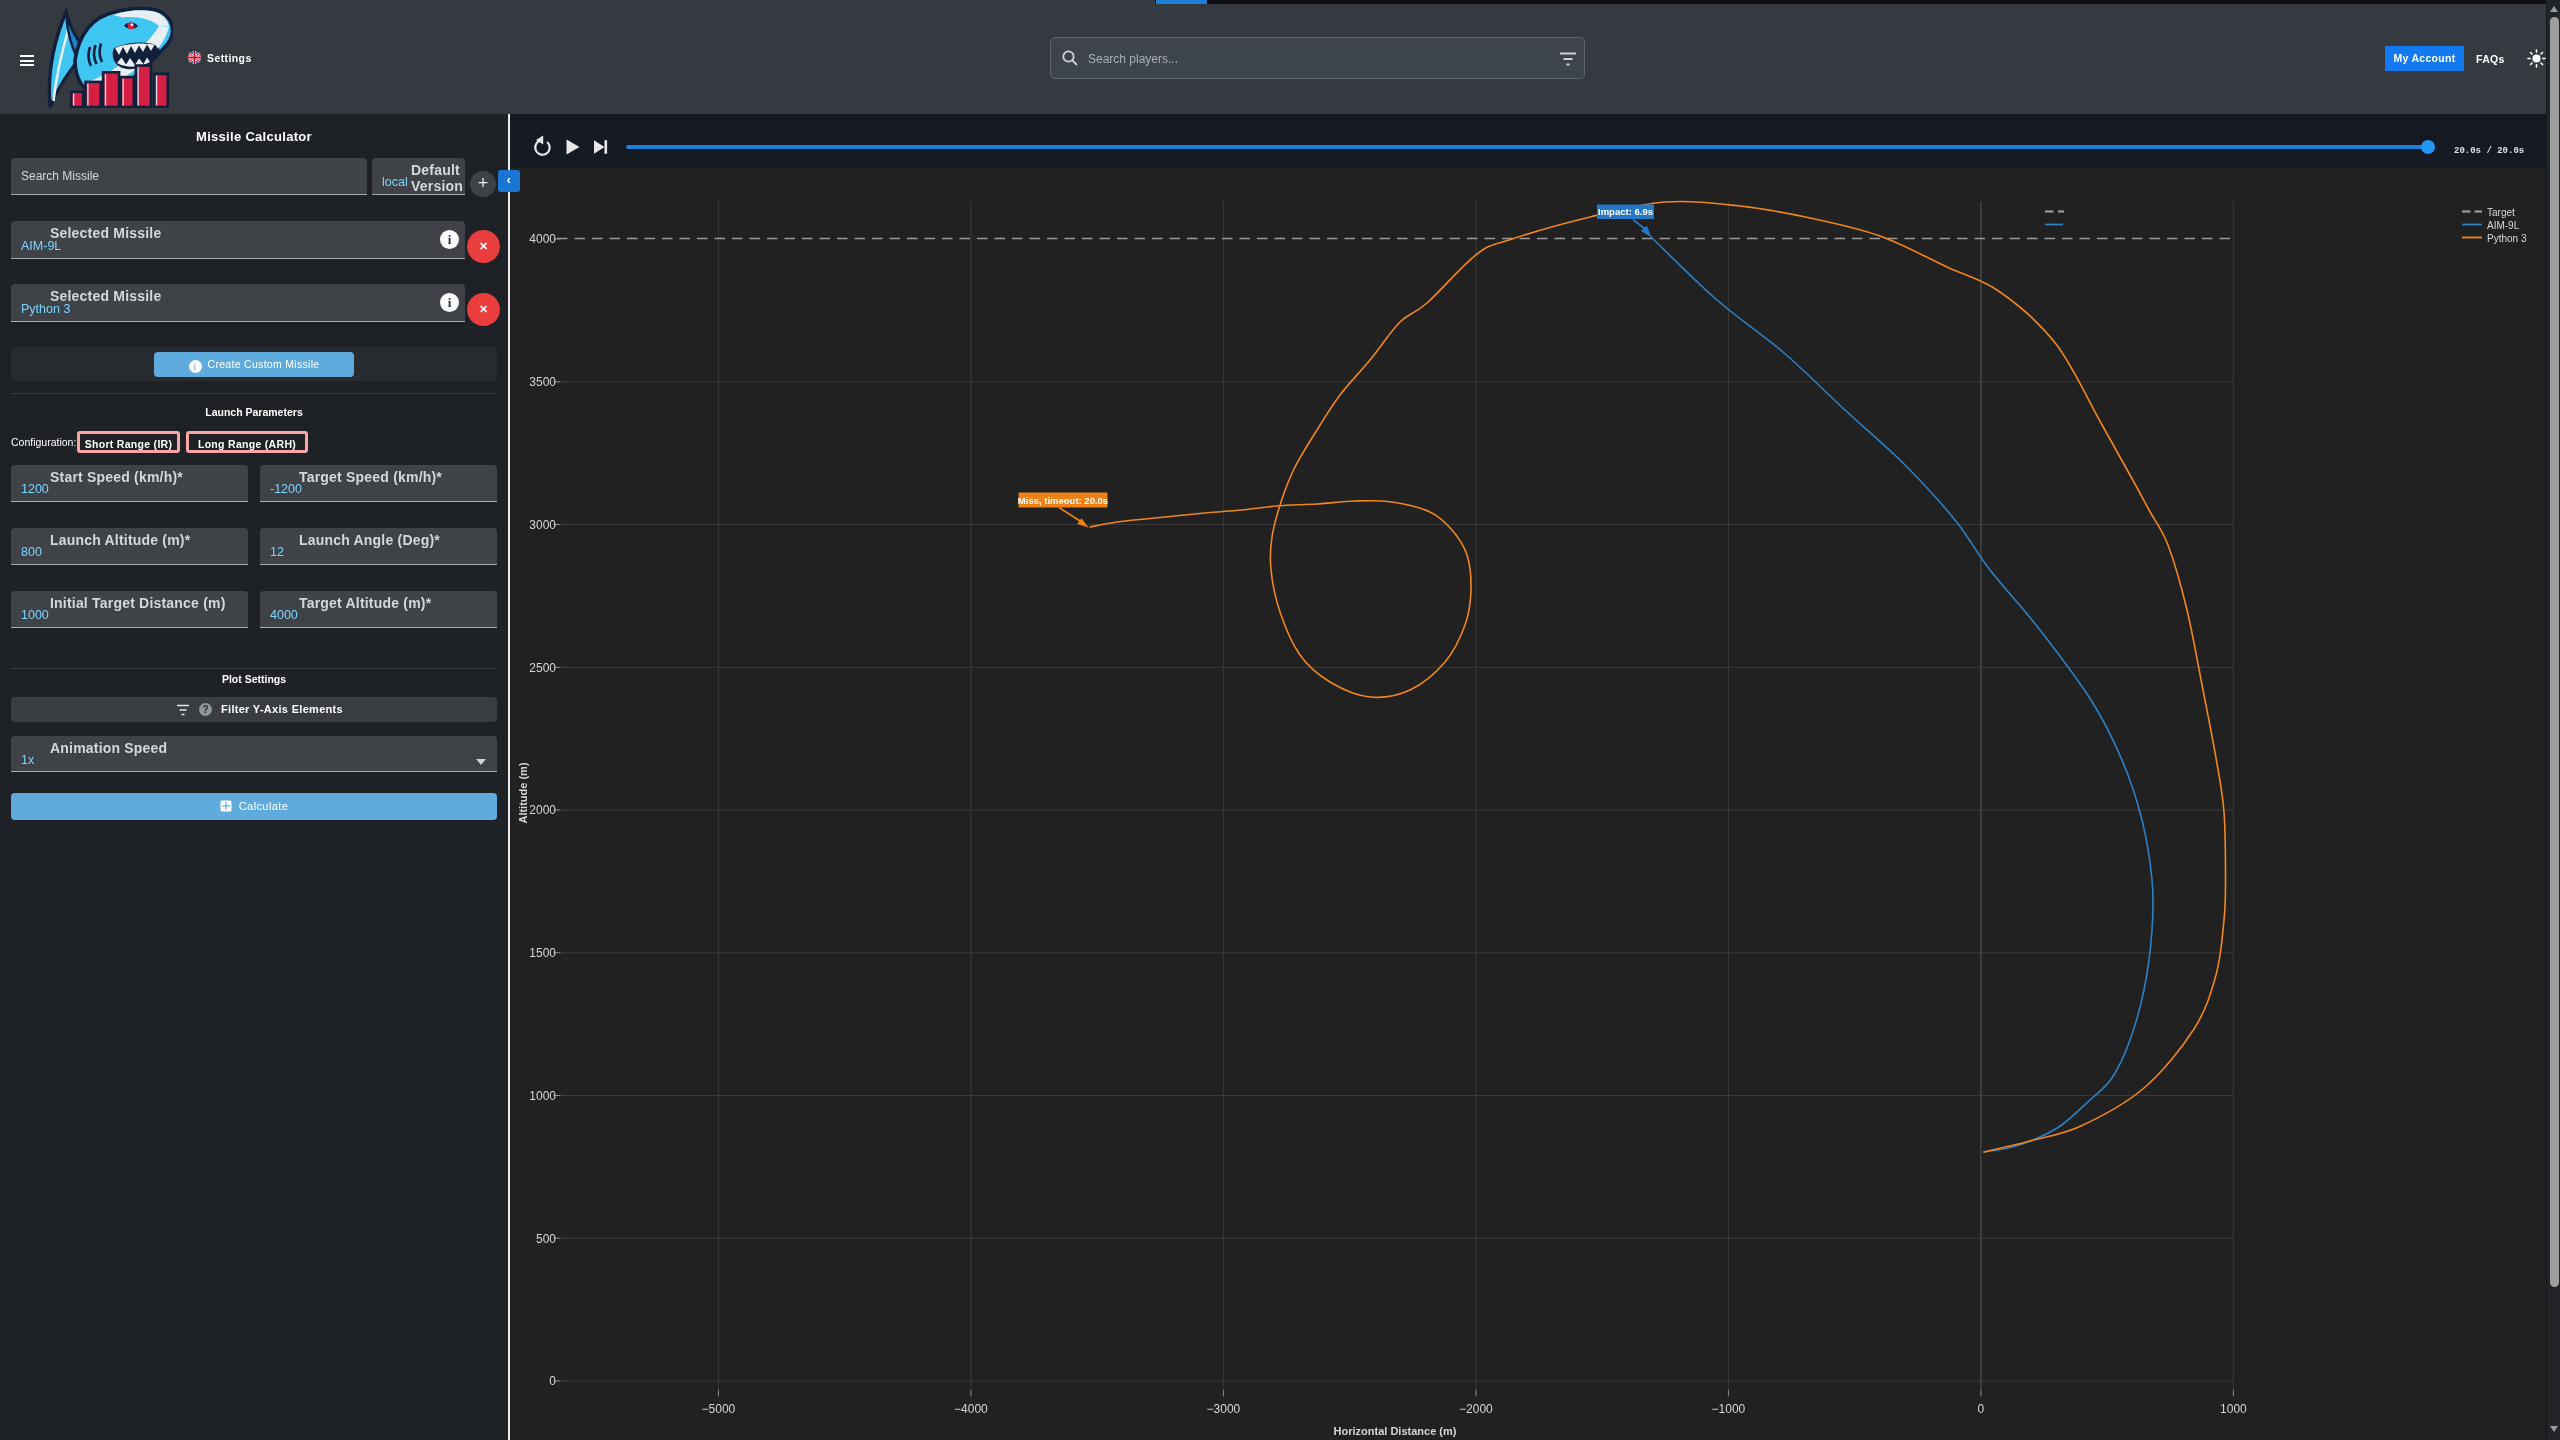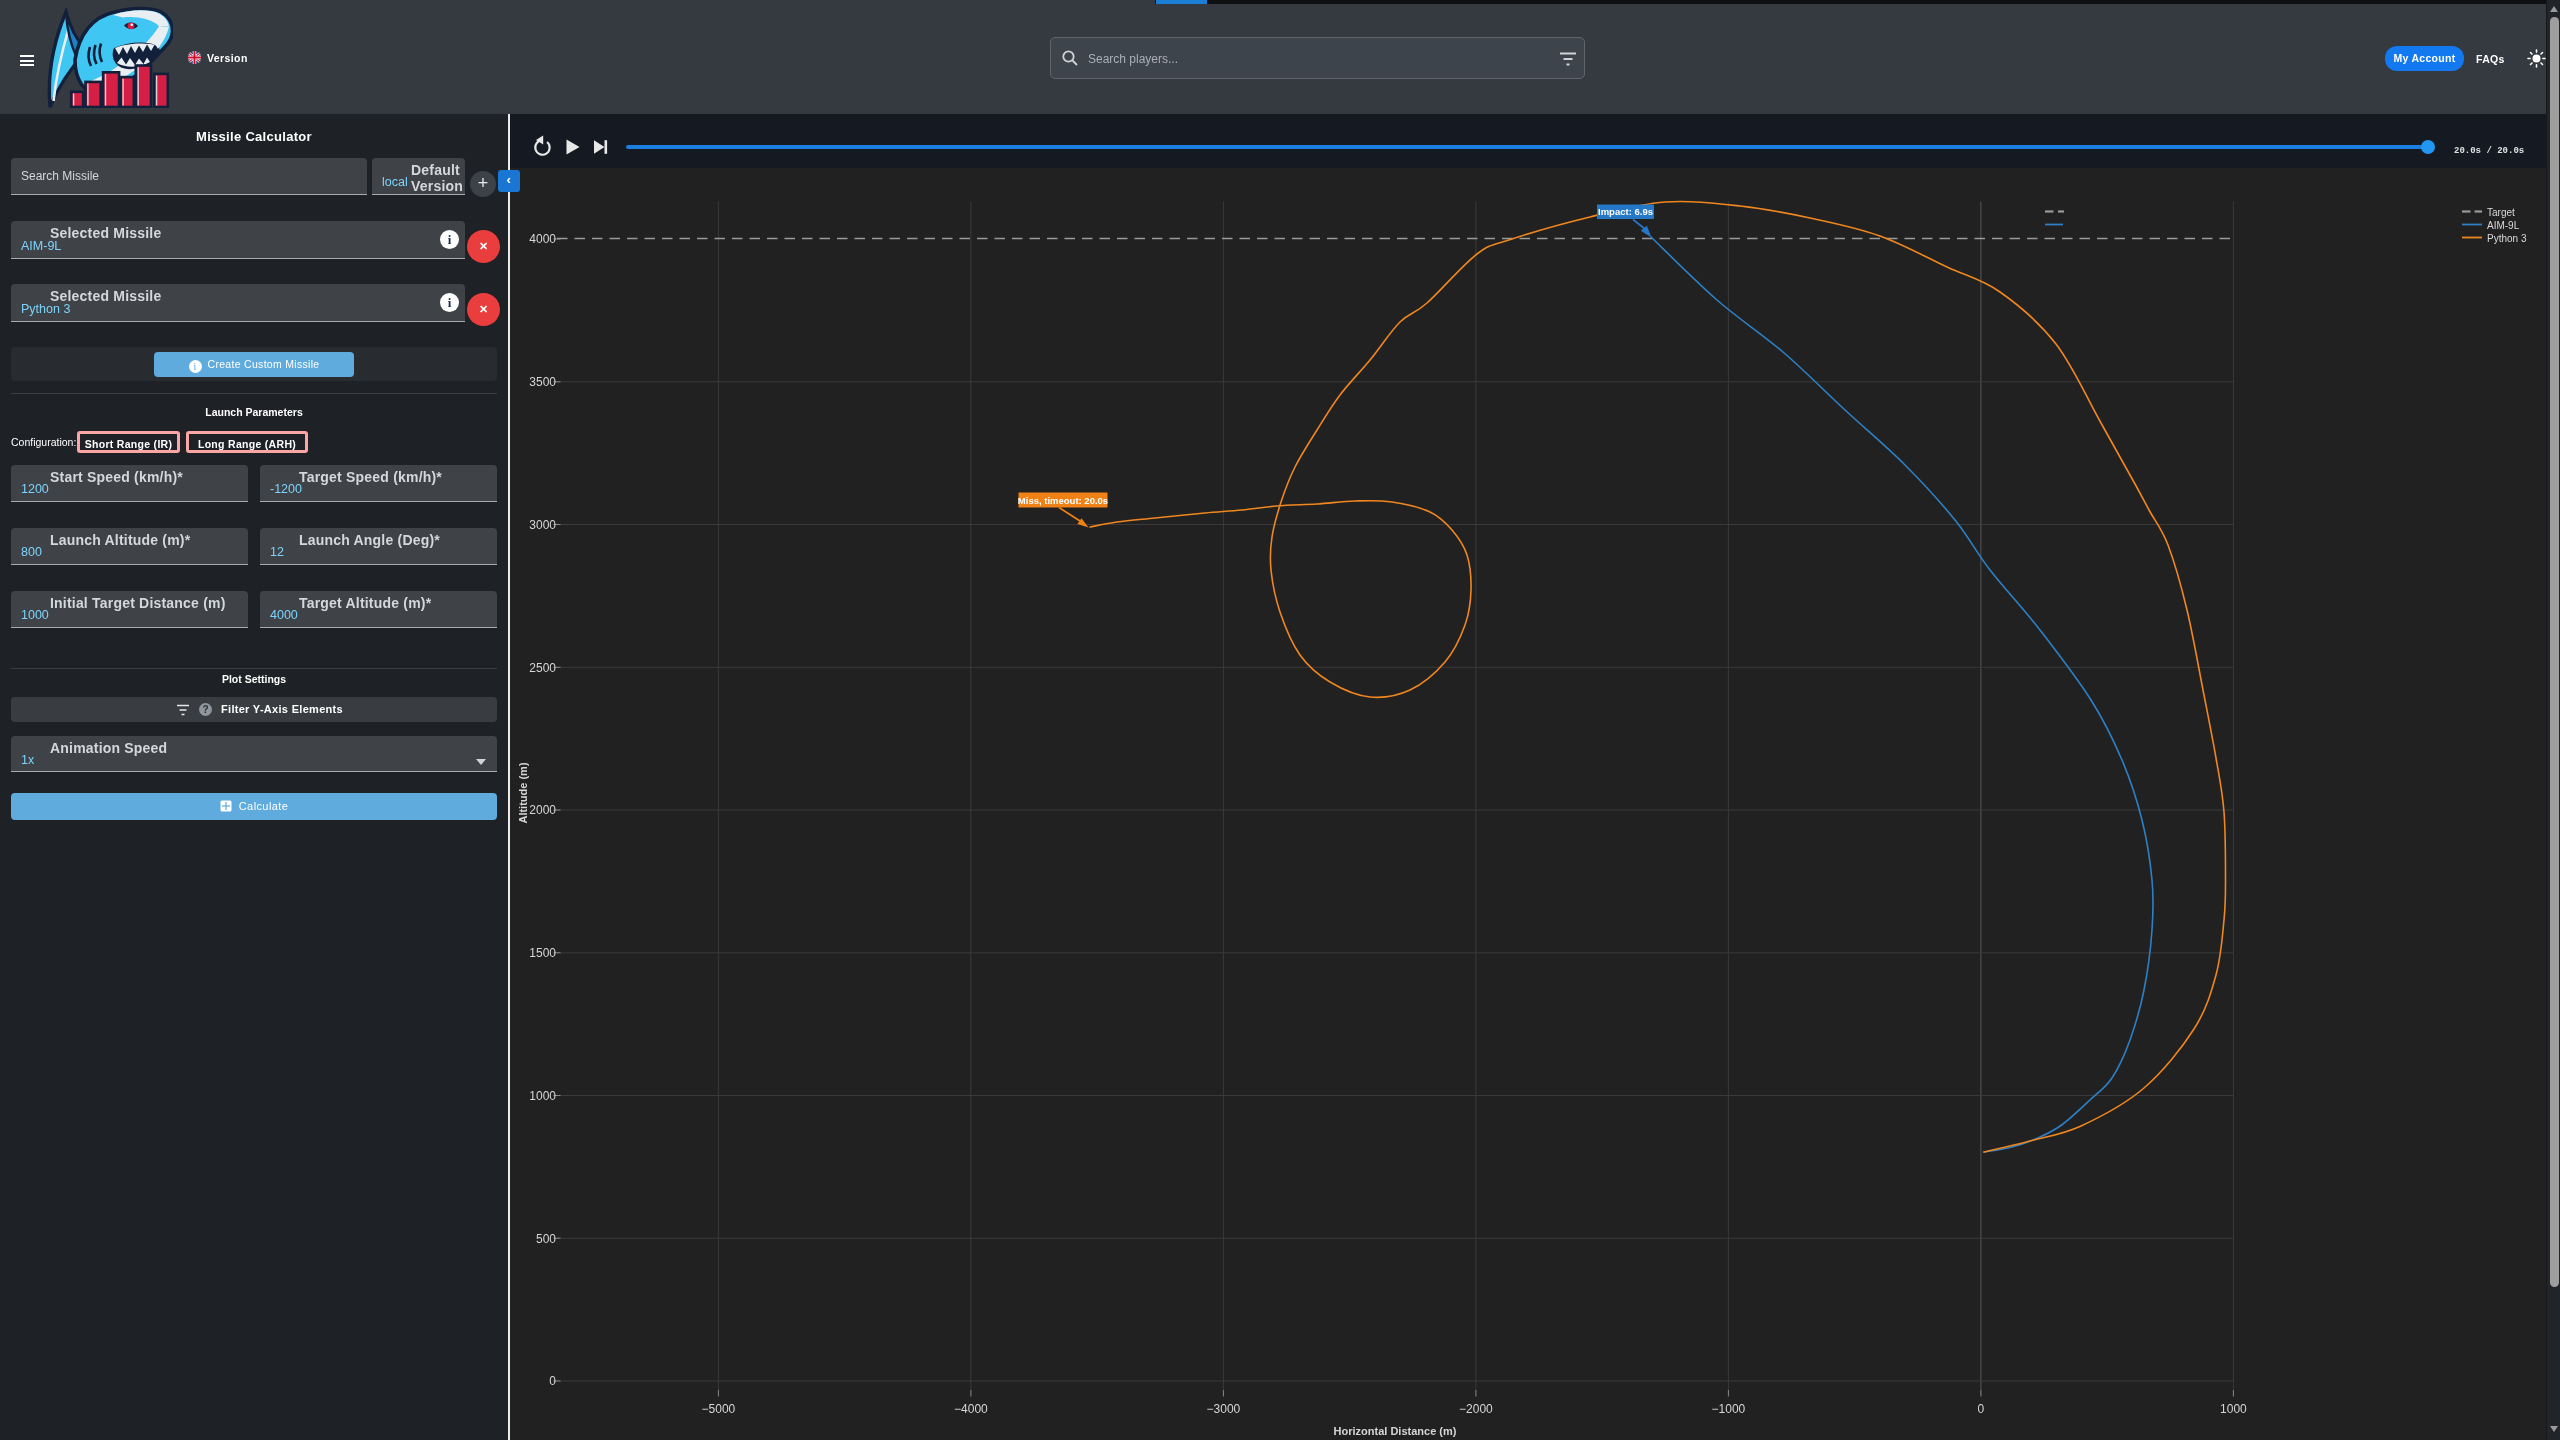--- a/index.html
+++ b/index.html
@@ -152,31 +152,31 @@
     <div class="abs" style="left:20px;top:55.2px;width:13.5px;height:2.2px;background:#fff;z-index:3;"></div>
     <div class="abs" style="left:20px;top:59.7px;width:13.5px;height:2.2px;background:#fff;z-index:3;"></div>
     <div class="abs" style="left:20px;top:64.2px;width:13.5px;height:2.2px;background:#fff;z-index:3;"></div>
     <svg class="abs" style="left:188px;top:51px;" width="13" height="13" viewBox="0 0 13 13">
 <circle cx="6.5" cy="6.5" r="6.5" fill="#30477e"></circle>
 <path d="M1.2,2.2 L11.8,10.8 M11.8,2.2 L1.2,10.8" stroke="#fff" stroke-width="2.6"></path>
 <path d="M1.2,2.2 L11.8,10.8 M11.8,2.2 L1.2,10.8" stroke="#c8102e" stroke-width="1.1"></path>
 <path d="M6.5,0 L6.5,13 M0,6.5 L13,6.5" stroke="#fff" stroke-width="3.4"></path>
 <path d="M6.5,0 L6.5,13 M0,6.5 L13,6.5" stroke="#c8102e" stroke-width="2"></path>
 </svg>
-    <div class="abs" style="left:207px;top:51.5px;font-size:10.5px;font-weight:bold;color:#fff;letter-spacing:.4px;">Version</div>
+    <div class="abs" style="left:207px;top:51.5px;font-size:10.5px;font-weight:bold;color:#fff;letter-spacing:.4px;">Settings</div>
     <div class="abs" style="left:1050px;top:37px;width:535px;height:42px;background:#3e444b;border:1px solid #5d646b;border-radius:5px;"></div>
     <svg class="abs" style="left:1061px;top:49px;" width="18" height="18" viewBox="0 0 18 18">
 <circle cx="7.5" cy="7.5" r="5.2" fill="none" stroke="#cfd3d7" stroke-width="1.8"></circle>
 <line x1="11.5" y1="11.5" x2="16" y2="16" stroke="#cfd3d7" stroke-width="1.8"></line>
     </svg>
     <div class="abs" style="left:1088px;top:52px;font-size:12px;color:#a9b0b7;">Search players...</div>
     <svg class="abs" style="left:1559px;top:51px;" width="18" height="16" viewBox="0 0 18 16">
 <path d="M1,2.5 H17 M4.5,8 H13.5 M7.5,13.5 H10.5" stroke="#cfd3d7" stroke-width="2"></path>
     </svg>
-    <div class="abs" style="left:2385px;top:46px;width:79px;height:25px;background:#1379f1;border-radius:12px;color:#fff;font-weight:bold;font-size:10.5px;text-align:center;line-height:25px;letter-spacing:.3px;">My Account</div>
+    <div class="abs" style="left:2385px;top:46px;width:79px;height:25px;background:#1379f1;border-radius:0;color:#fff;font-weight:bold;font-size:10.5px;text-align:center;line-height:25px;letter-spacing:.3px;">My Account</div>
     <div class="abs" style="left:2476px;top:52.5px;font-size:10.5px;font-weight:bold;color:#fff;letter-spacing:.3px;">FAQs</div>
     <svg class="abs" style="left:2527px;top:49px;" width="19" height="19" viewBox="0 0 19 19">
 <circle cx="9.5" cy="9.5" r="4" fill="#fff"></circle>
 <g stroke="#fff" stroke-width="1.6" stroke-linecap="round">
 <line x1="9.5" y1="1" x2="9.5" y2="3.1"></line>
         <line x1="9.5" y1="15.9" x2="9.5" y2="18"></line>
 <line x1="1" y1="9.5" x2="3.1" y2="9.5"></line>
         <line x1="15.9" y1="9.5" x2="18" y2="9.5"></line>
 <line x1="3.5" y1="3.5" x2="5" y2="5"></line>
         <line x1="14" y1="14" x2="15.5" y2="15.5"></line>

